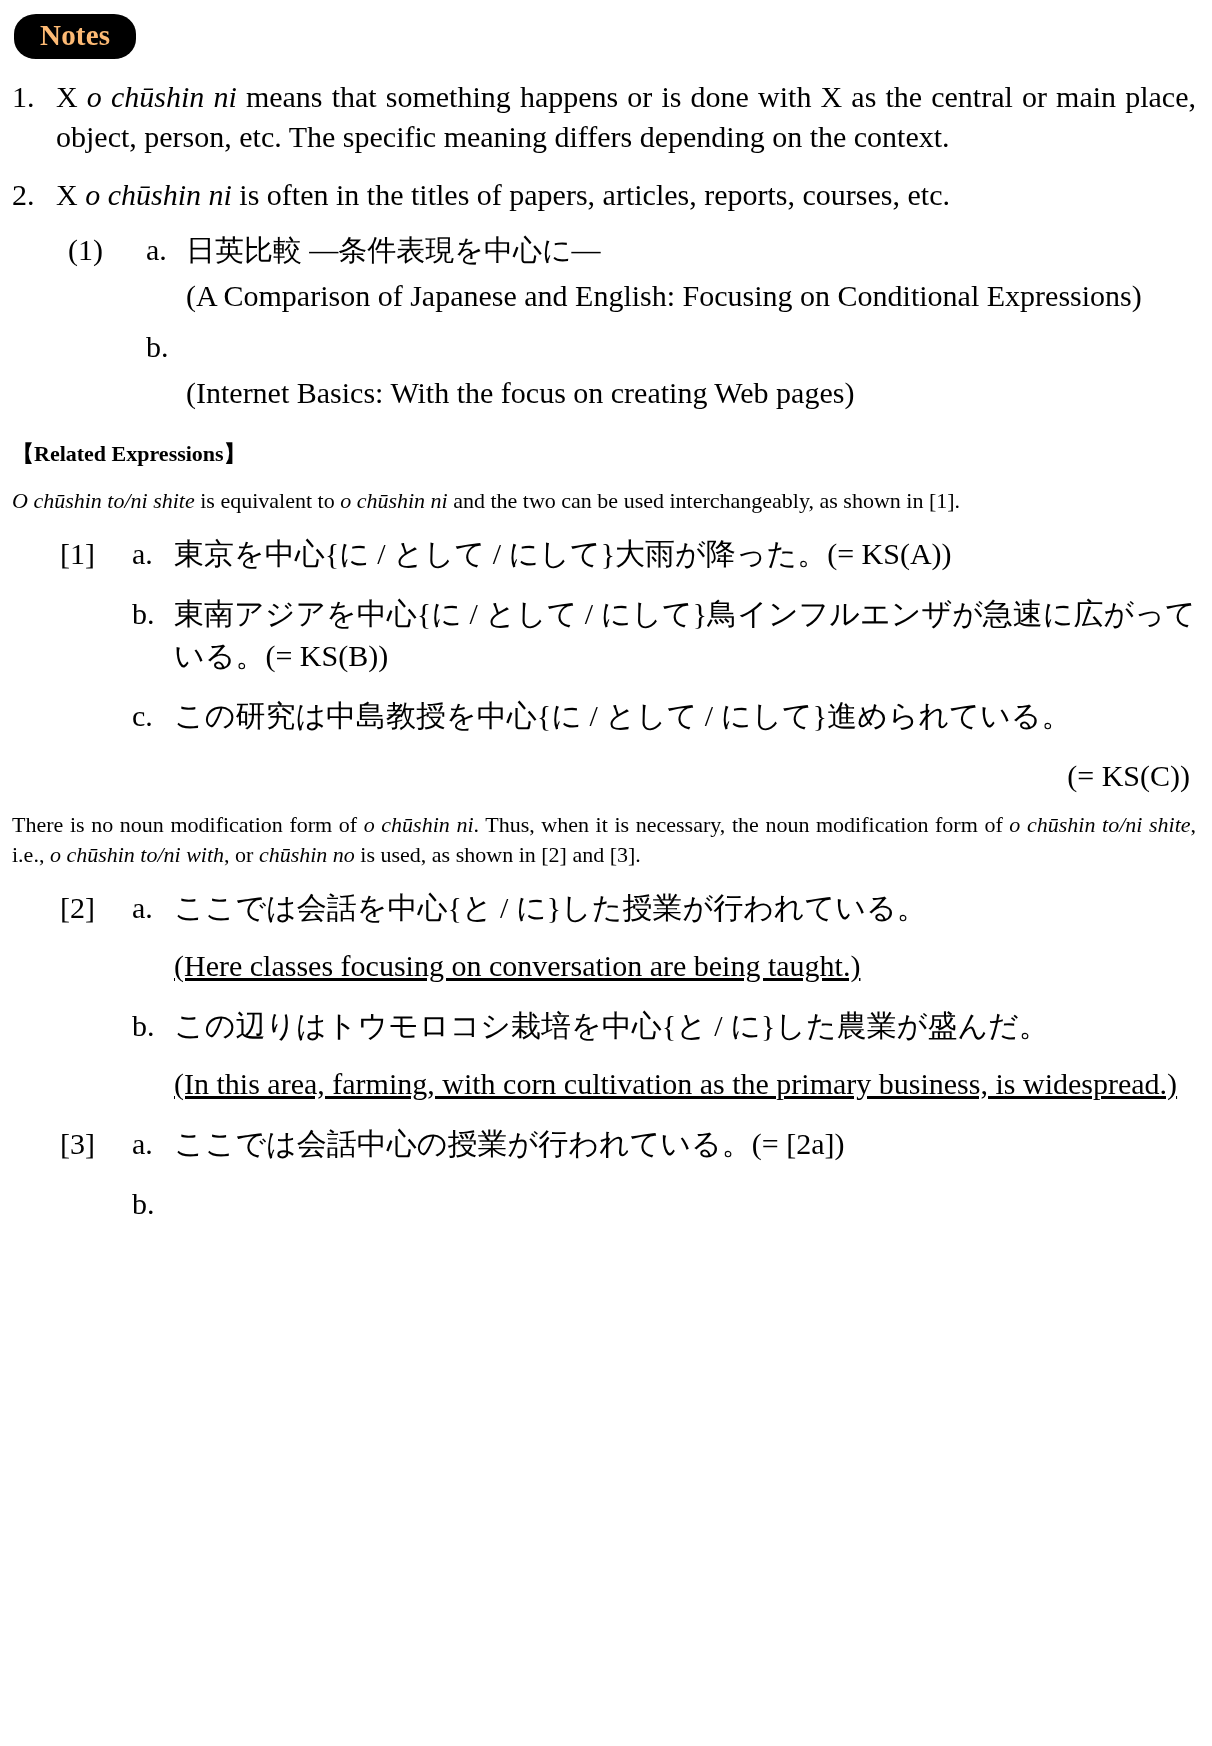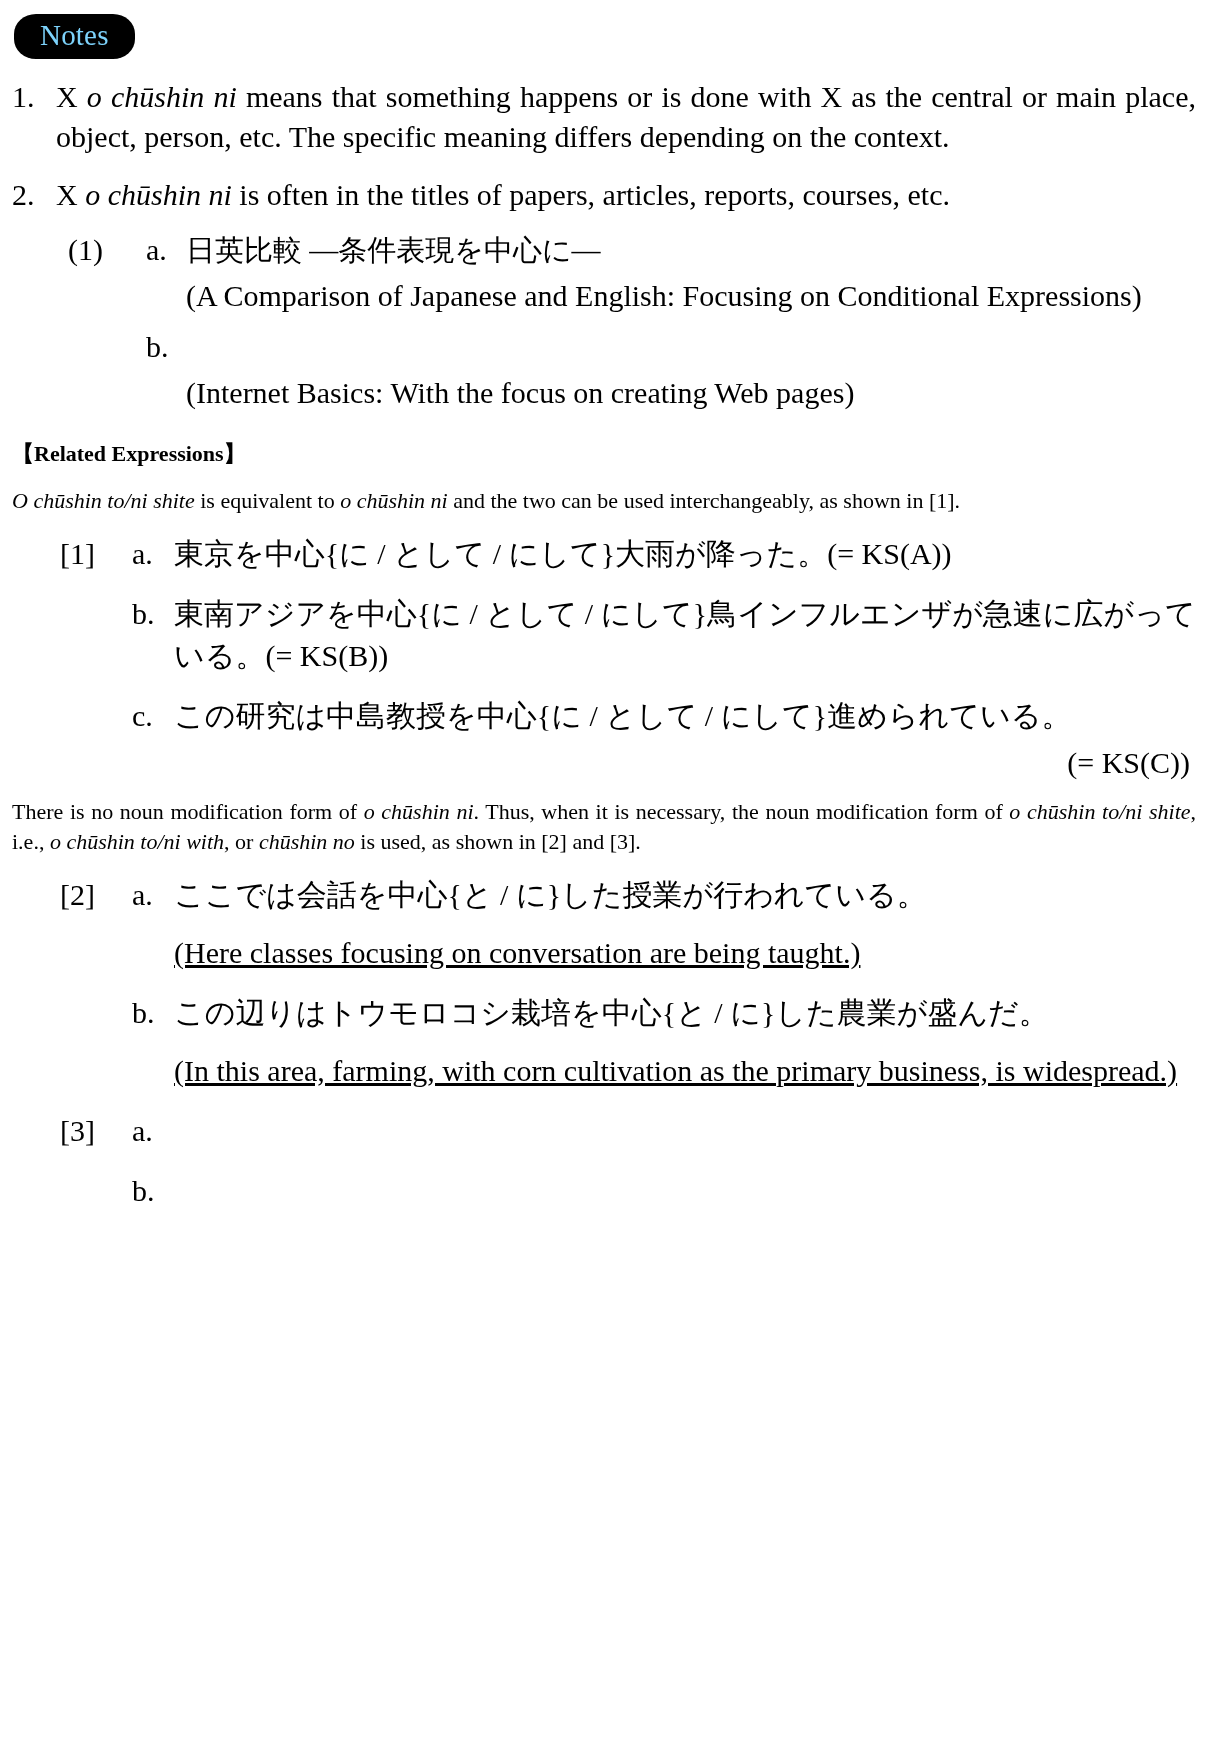--- a/index.html
+++ b/index.html
@@ -19,23 +19,23 @@
     width: 1212px;
     min-height: 1746px;
     padding: 0;
     box-sizing: border-box;
   }
 
   
   .notes-pill {
     display: inline-block;
     background: #000000;
-    color: #7dd3fc;
+    color: #fdba74;
     font-family: "Liberation Serif", serif;
-    font-weight: normal;
+    font-weight: bold;
     font-size: 29px;
     line-height: 1;
     padding: 7px 26px 9px 26px;
     border-radius: 22px / 20px;
     margin: 14px 0 0 14px;
     letter-spacing: 0.2px;
   }
 
   
   .body-wrap {
@@ -133,21 +133,21 @@
     line-height: 1.4;
   }
   .br-body {
     flex: 1 1 auto;
     font-size: 30px;
     line-height: 1.4;
   }
   .right-ref {
     text-align: right;
     font-size: 30px;
-    margin-top: 9px;
+    margin-top: 22px;
     padding-right: 6px;
   }
   .tight {
     margin-top: 16px;
     text-decoration: underline;
   }
   .mt6 { margin-top: 6px; }
   .mt10 { margin-top: 10px; }
 </style>
 </head>
@@ -257,20 +257,21 @@
         <div class="br-body eng-trans">(In this area, farming, with corn cultivation as the primary business, is widespread.)</div>
       </div>
 
     </div>
 
     <div class="br-block">
 
       <div class="br-row">
         <div class="br-tag">[3]</div>
         <div class="br-sub">a.</div>
+        <div class="br-body jp">ここでは会話中心の授業が行われている。(= [2a])</div>
       </div>
 
       <div class="br-row">
         <div class="br-tag"></div>
         <div class="br-sub">b.</div>
       </div>
 
     </div>
 
   </div>

